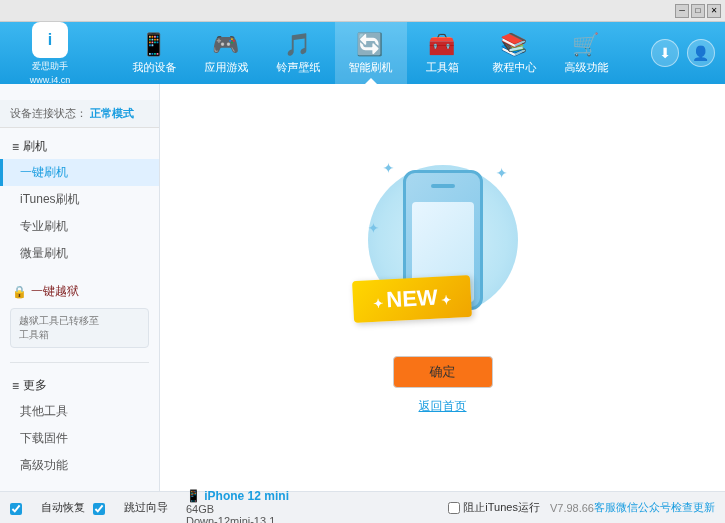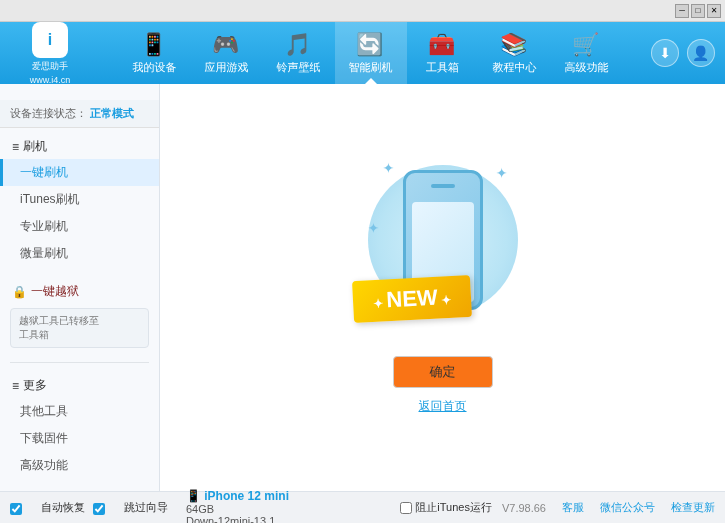--- a/index.html
+++ b/index.html
@@ -302,21 +302,21 @@
       flex-direction: column;
       font-size: 11px;
       color: #555;
       margin-left: 10px;
     }
     .device-name { color: #1a9de0; font-weight: bold; font-size: 12px; }
 
     .status-bar-right {
       display: flex;
       align-items: center;
-      gap: 16px;
+      gap: 0;
       font-size: 11px;
       color: #666;
     }
     .version { color: #888; }
 
     .itunes-stop {
       display: flex;
       align-items: center;
       gap: 3px;
       font-size: 11px;

